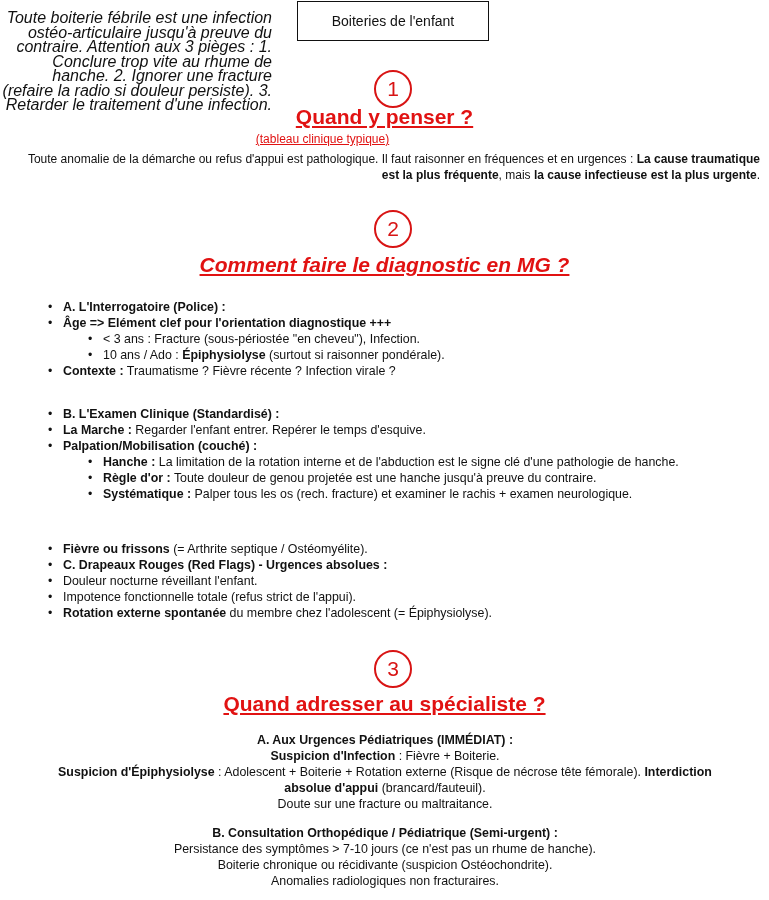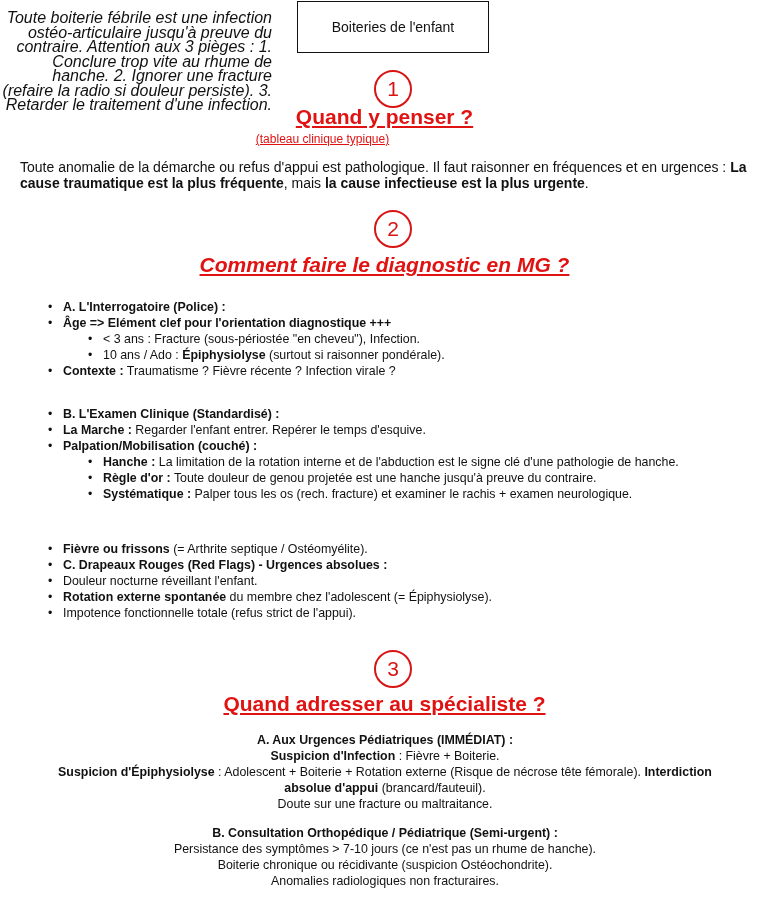--- a/index.html
+++ b/index.html
@@ -5,38 +5,38 @@
   html, body { margin: 0; padding: 0; background: #ffffff; }
   body {
     width: 769px; height: 900px; position: relative; overflow: hidden;
     font-family: "Liberation Sans", sans-serif; color: #111111; font-size: 12px;
   }
   .note {
     position: absolute; left: 0; top: 11px; width: 272px;
     font-size: 16px; font-style: italic; line-height: 14.5px; text-align: right; color: #111;
   }
   .title-box {
-    position: absolute; left: 297px; top: 1px; width: 192px; height: 52px;
+    position: absolute; left: 297px; top: 1px; width: 192px; height: 40px;
     border: 1.5px solid #111; box-sizing: border-box;
     display: flex; align-items: center; justify-content: center;
     font-size: 14px;
   }
   .circle {
     position: absolute; width: 38px; height: 38px; border: 2px solid #d81414; border-radius: 50%;
     box-sizing: border-box; color: #d81414; font-size: 21px; display: flex; align-items: center; justify-content: center;
   }
   .heading {
     position: absolute; left: 0; width: 769px; text-align: center;
     color: #e11212; font-weight: bold; font-size: 21px; text-decoration: underline;
   }
   .subheading {
     position: absolute; left: 0; width: 645px; text-align: center; color: #e11212; font-size: 12px; text-decoration: underline;
   }
   .para {
-    position: absolute; left: 20px; width: 740px; text-align: left; font-size: 14px; line-height: 16px; margin-top: 8px;
+    position: absolute; left: 20px; width: 740px; text-align: right; font-size: 12px; line-height: 16px;
   }
   ul { margin: 0; padding: 0; list-style: none; }
   .list { position: absolute; left: 48px; font-size: 12.4px; line-height: 16px; }
   .list li { position: relative; padding-left: 15px; white-space: nowrap; }
   .list li::before { content: "•"; position: absolute; left: 0; top: 0; }
   .list li.sub { padding-left: 55px; }
   .list li.sub::before { left: 40px; }
   .u { font-weight: bold; }
   .centered { position: absolute; left: 40px; width: 690px; text-align: center; font-size: 12.4px; line-height: 16px; }
 </style>
@@ -72,22 +72,22 @@
   <li><b>Palpation/Mobilisation (couché) :</b></li>
   <li class="sub"><b>Hanche :</b><span> La limitation de la rotation interne et de l'abduction est le signe clé d'une pathologie de hanche.</span></li>
   <li class="sub"><b>Règle d'or :</b><span> Toute douleur de genou projetée est une hanche jusqu'à preuve du contraire.</span></li>
   <li class="sub"><b>Systématique :</b><span> Palper tous les os (rech. fracture) et examiner le rachis + examen neurologique.</span></li>
 </ul>
 
 <ul class="list" style="top:541px;">
   <li><b>Fièvre ou frissons</b><span> (= Arthrite septique / Ostéomyélite).</span></li>
   <li><b>C. Drapeaux Rouges (Red Flags) - Urgences absolues :</b></li>
   <li><span>Douleur nocturne réveillant l'enfant.</span></li>
+  <li><span>Impotence fonctionnelle totale (refus strict de l'appui).</span></li>
   <li><b>Rotation externe spontanée</b><span> du membre chez l'adolescent (= Épiphysiolyse).</span></li>
-  <li><span>Impotence fonctionnelle totale (refus strict de l'appui).</span></li>
 </ul>
 
 <div class="circle" style="left:374px; top:650px;">3</div>
 <div class="heading" style="top:692px;">Quand adresser au spécialiste ?</div>
 
 <div class="centered" style="top:732px;">
   <div><span class="u">A. Aux Urgences Pédiatriques (IMMÉDIAT) :</span></div>
   <div><b>Suspicion d'Infection</b><span> : Fièvre + Boiterie.</span></div>
   <div><b>Suspicion d'Épiphysiolyse</b><span> : Adolescent + Boiterie + Rotation externe (Risque de nécrose tête fémorale). </span><b>Interdiction absolue d'appui</b><span> (brancard/fauteuil).</span></div>
   <div>Doute sur une fracture ou maltraitance.</div>

